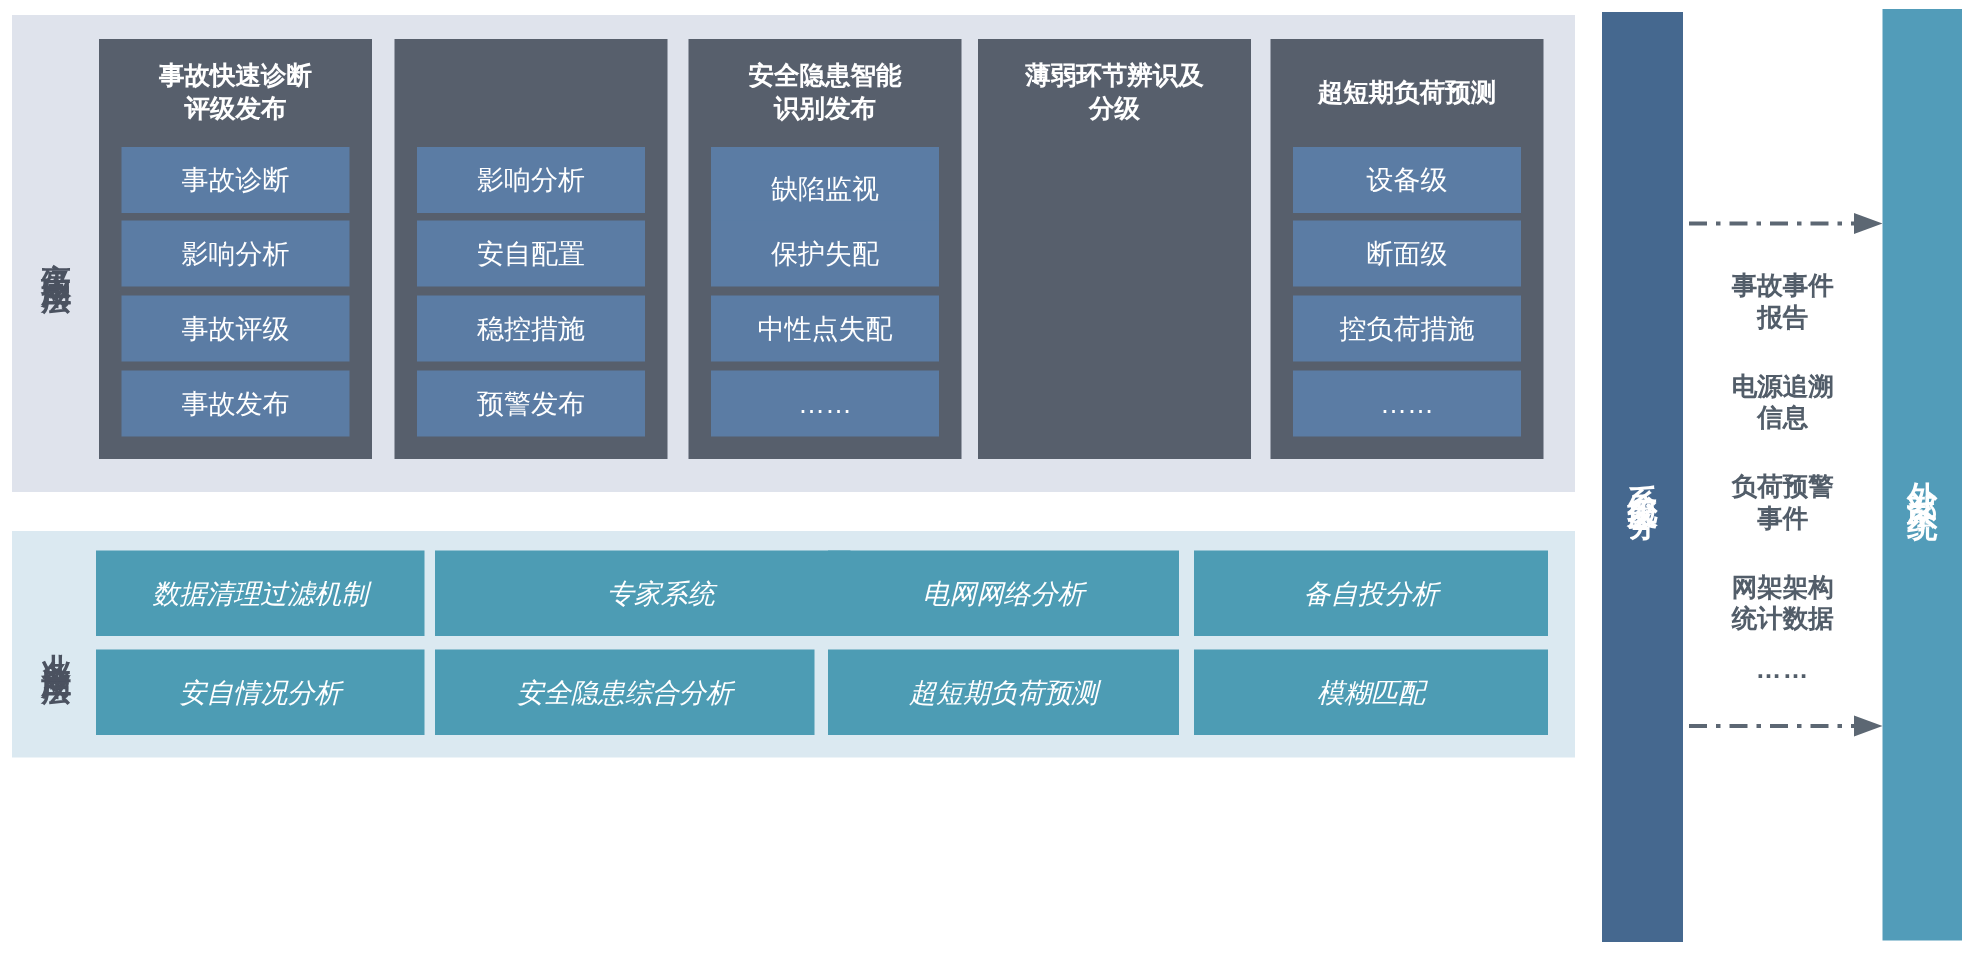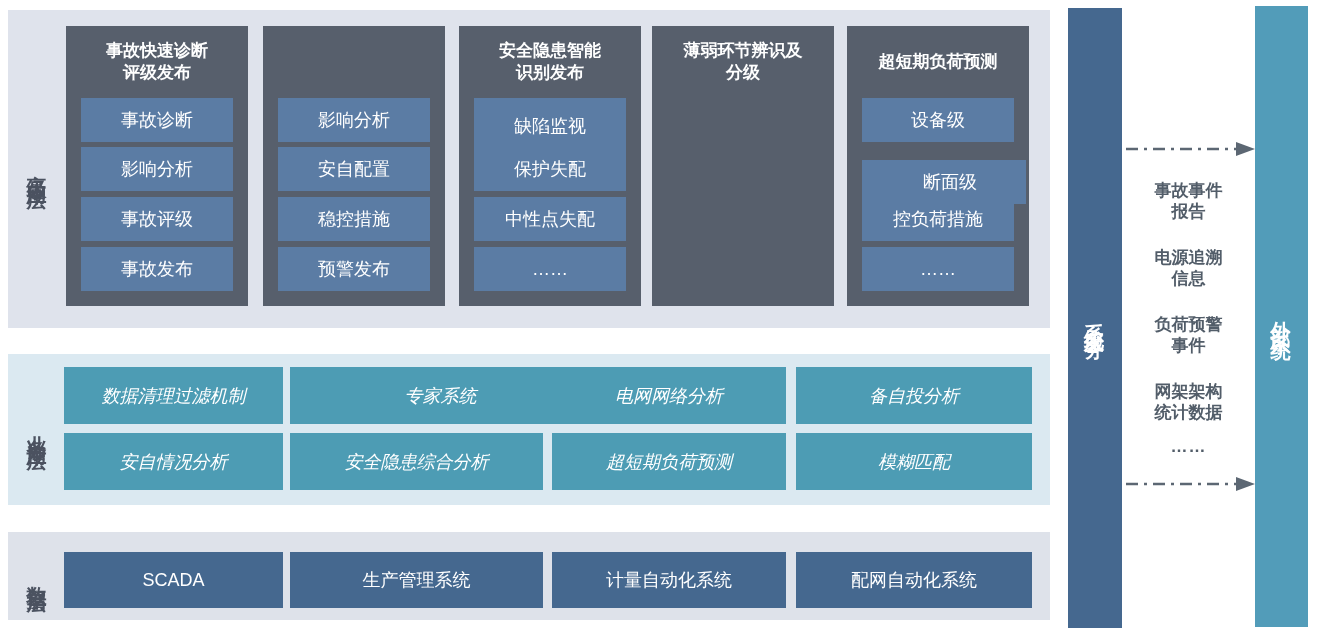--- a/index.html
+++ b/index.html
@@ -96,50 +96,41 @@
           <div class="col-item" style="top: 171px; height: 44px;">中性点失配</div>
           <div class="col-item" style="top: 221px; height: 44px;">……</div>
         </div>
         <div class="app-col" style="left: 644px;">
           <div class="col-title">薄弱环节辨识及
 分级</div>
         </div>
         <div class="app-col" style="left: 839px;">
           <div class="col-title">超短期负荷预测</div>
           <div class="col-item" style="top: 72px; height: 44px;">设备级</div>
-          <div class="col-item" style="top: 134px; height: 44px; padding-left: 12px;">断面级</div>
+          <div class="col-item" style="top: 121px; height: 44px;">断面级</div>
           <div class="col-item" style="top: 171px; height: 44px;">控负荷措施</div>
           <div class="col-item" style="top: 221px; height: 44px;">……</div>
         </div>
       </div>
   </div>
 
   <div class="section" id="sec-biz">
     <div class="vlabel">业务应用层</div>
     <div id="biz-boxes">
         <div class="biz-box" style="left: 56px; width: 219px; top: 13px;">数据清理过滤机制</div>
         <div class="biz-box" style="left: 282px; width: 253px; top: 13px; padding-left: 24px;">专家系统</div>
         <div class="biz-box" style="left: 544px; width: 234px; top: 13px;">电网网络分析</div>
         <div class="biz-box" style="left: 788px; width: 236px; top: 13px;">备自投分析</div>
         <div class="biz-box" style="left: 56px; width: 219px; top: 79px;">安自情况分析</div>
         <div class="biz-box" style="left: 282px; width: 253px; top: 79px;">安全隐患综合分析</div>
         <div class="biz-box" style="left: 544px; width: 234px; top: 79px;">超短期负荷预测</div>
         <div class="biz-box" style="left: 788px; width: 236px; top: 79px;">模糊匹配</div>
       </div>
   </div>
 
-  <div class="section" id="sec-data">
-    <div class="vlabel">数据层</div>
-    <div id="data-boxes">
-        <div class="data-box" style="left: 56px; width: 219px; top: 20px;">SCADA</div>
-        <div class="data-box" style="left: 282px; width: 253px; top: 20px;">生产管理系统</div>
-        <div class="data-box" style="left: 544px; width: 234px; top: 20px;">计量自动化系统</div>
-        <div class="data-box" style="left: 788px; width: 236px; top: 20px;">配网自动化系统</div>
-      </div>
-  </div>
 
   <div class="vbar" id="bar-sys">
     <div class="bar-label">系统服务</div>
   </div>
 
   <div class="vbar" id="bar-ext">
     <div class="bar-label">外部系统</div>
   </div>
 
   <div id="exchange">

